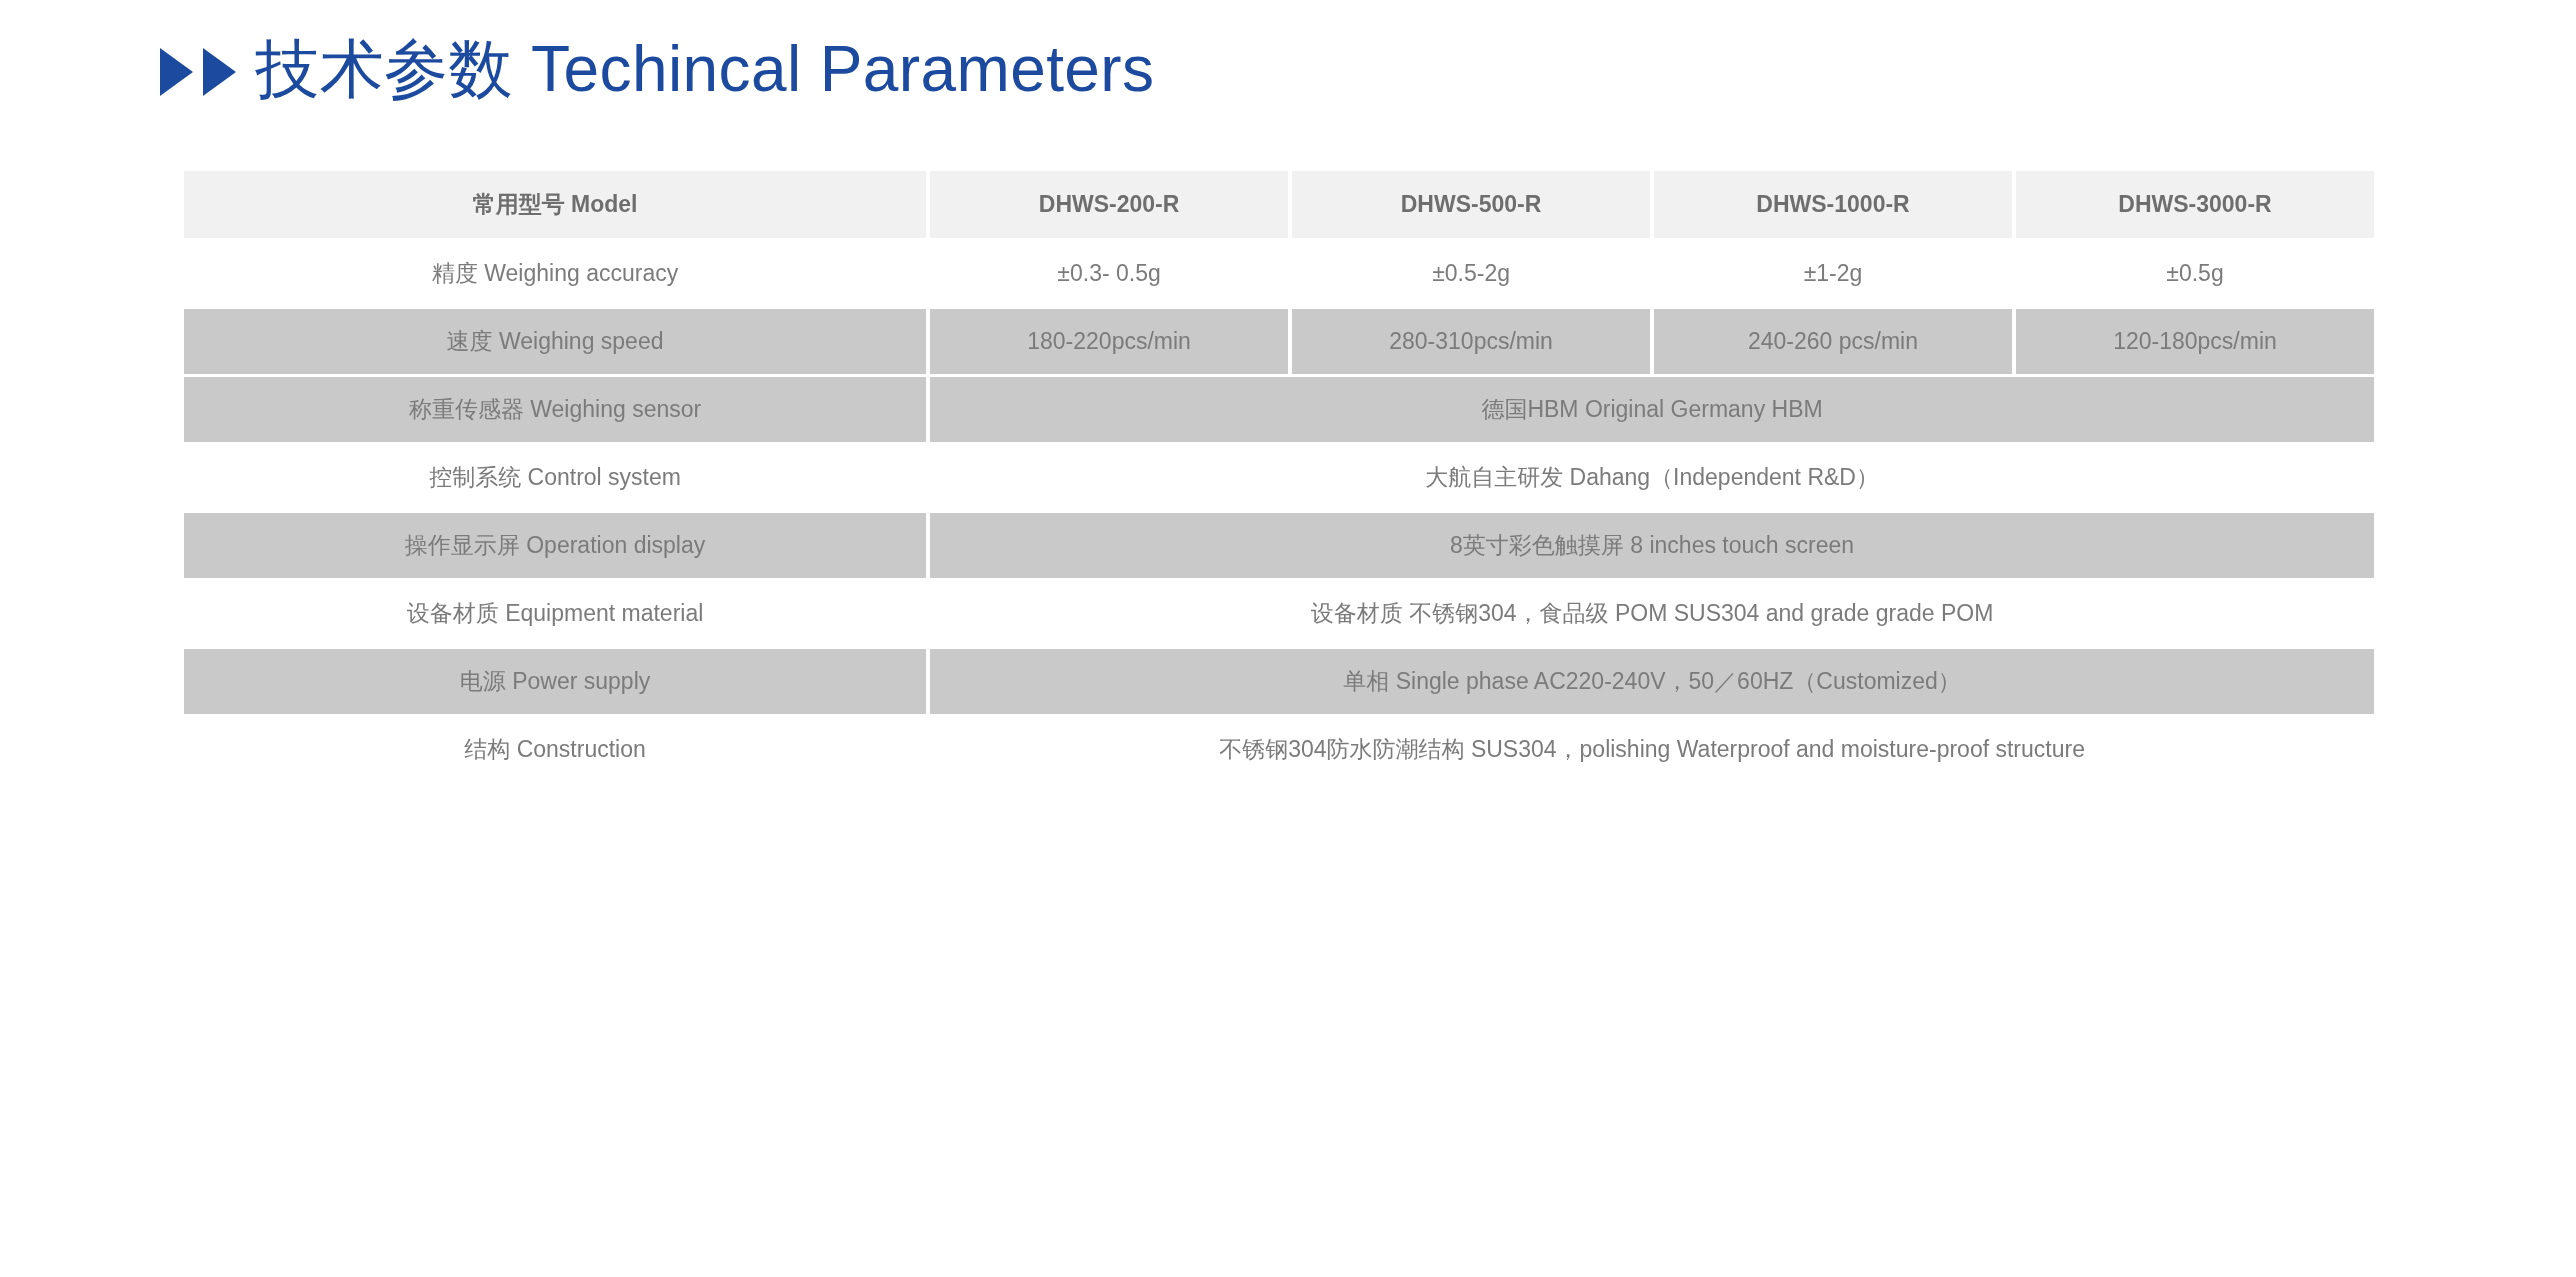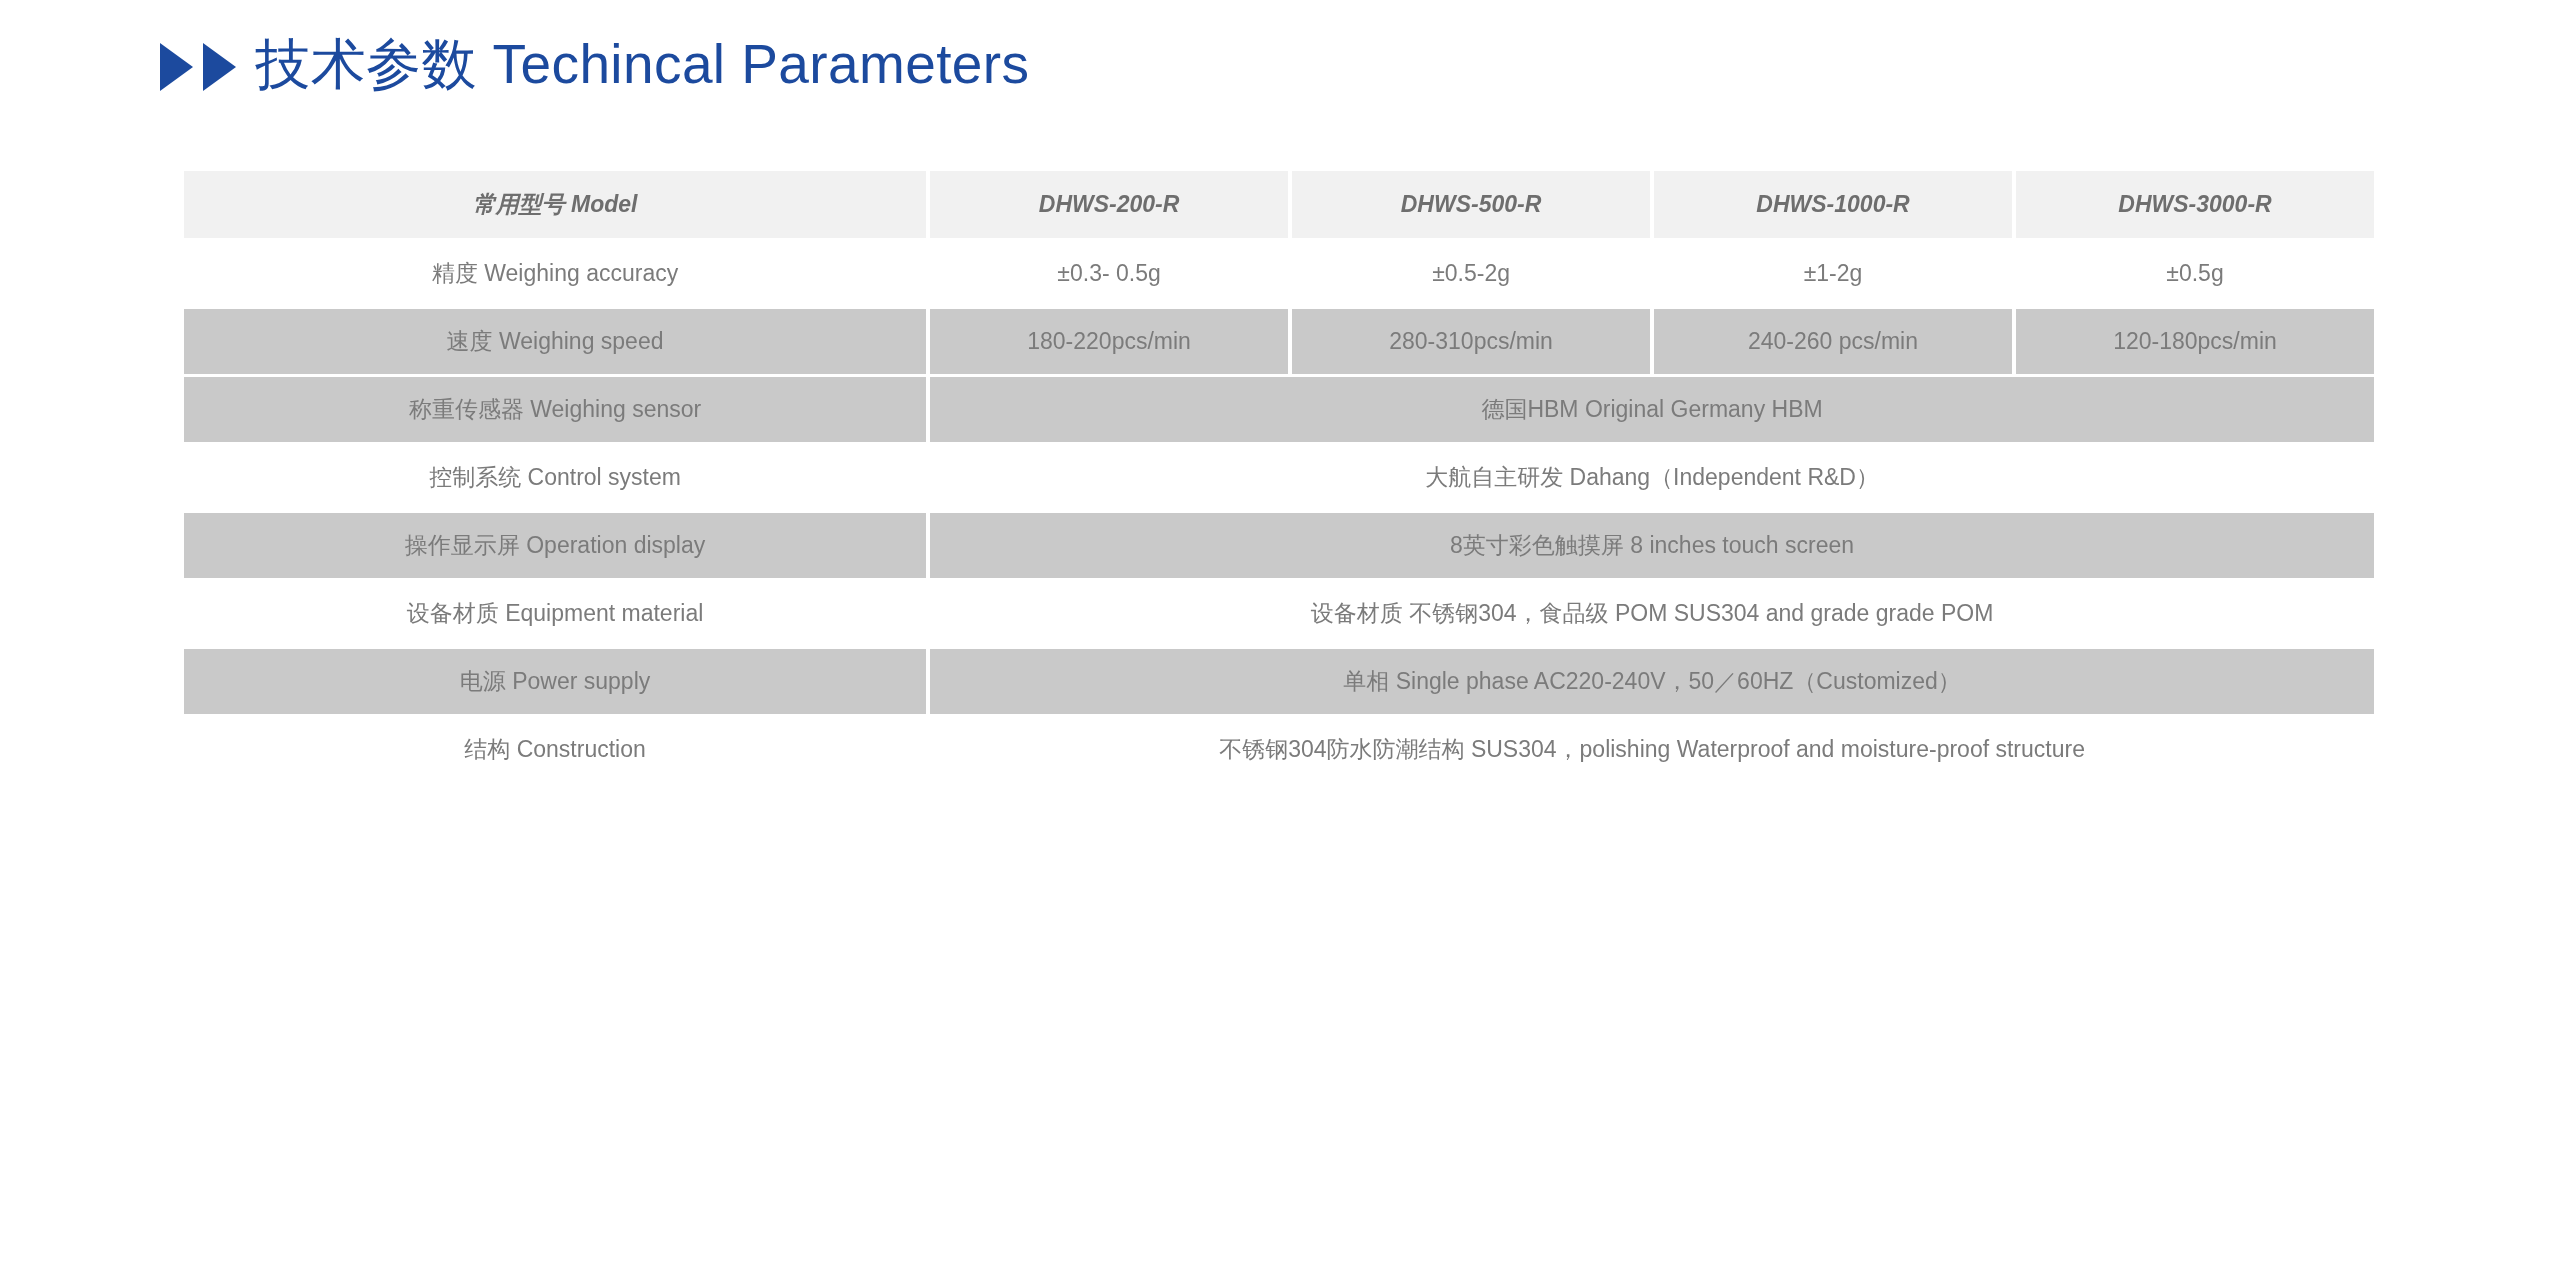--- a/index.html
+++ b/index.html
@@ -30,21 +30,21 @@
     margin-top: 5.2px;
   }
   .arrow {
     width: 0;
     height: 0;
     border-top: 24px solid transparent;
     border-bottom: 24px solid transparent;
     border-left: 33px solid #1c4a9e;
   }
   .title-text {
-    font-size: 55px;
+    font-size: 64px;
     color: #1c4a9e;
     letter-spacing: 0.4px;
     white-space: nowrap;
     line-height: 1.1;
     font-weight: 400;
   }
 
   
   .table {
     position: absolute;
@@ -67,21 +67,20 @@
     white-space: nowrap;
   }
   col.c-label { width: 738px; }
   col.c-val   { width: 356px; }
 
   tr.r-head td {
     background: #f1f1f1;
     color: #6e6e6e;
     font-weight: bold;
     height: 67px;
-    font-style: italic;
   }
   tr.r-shade td {
     background: #c9c9c9;
   }
   tr.r-plain td {
     background: #ffffff;
   }
 </style>
 </head>
 <body>

